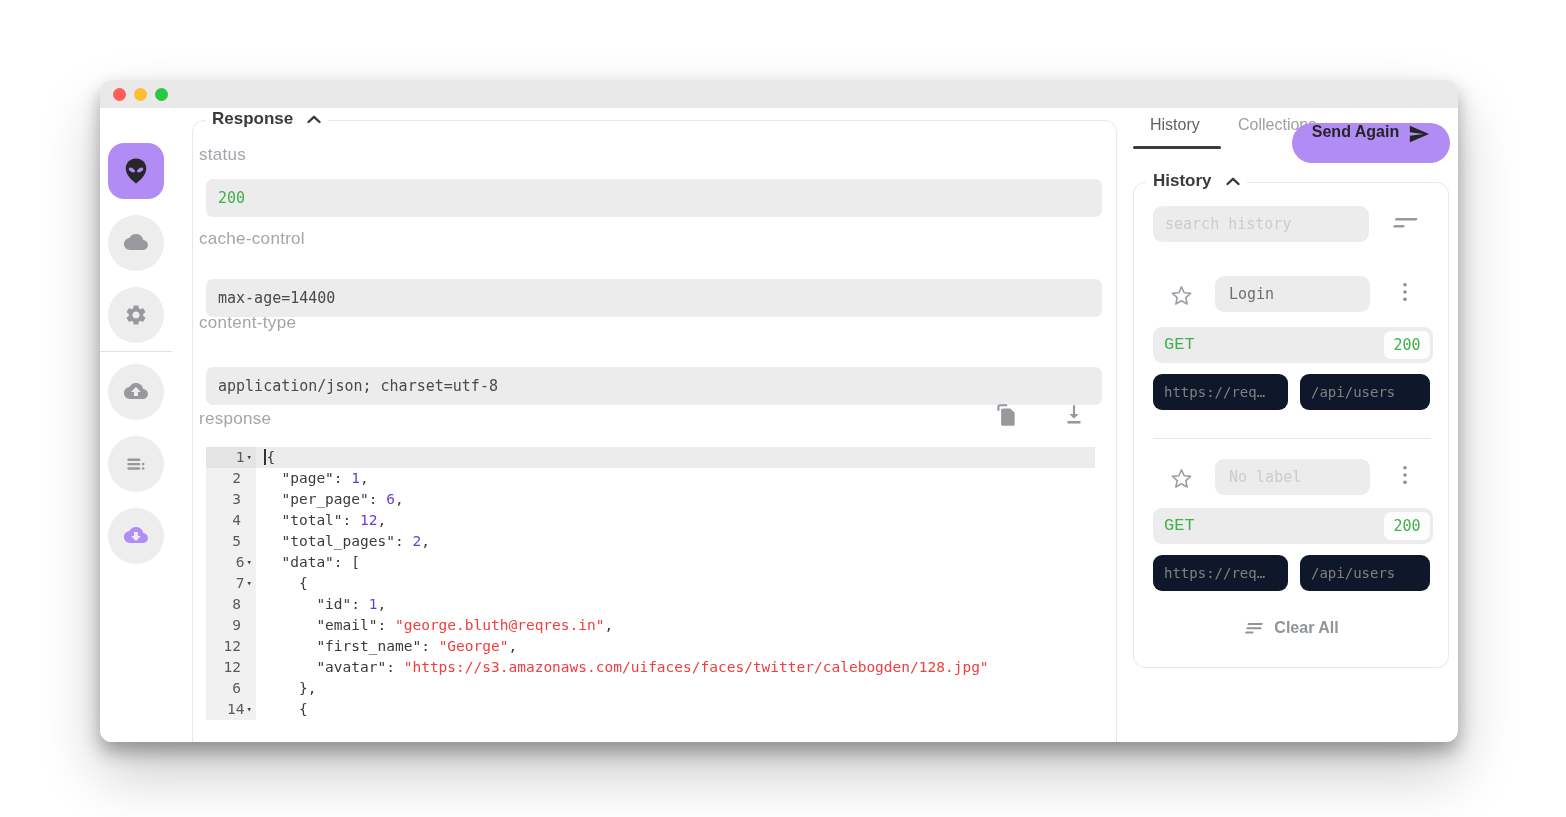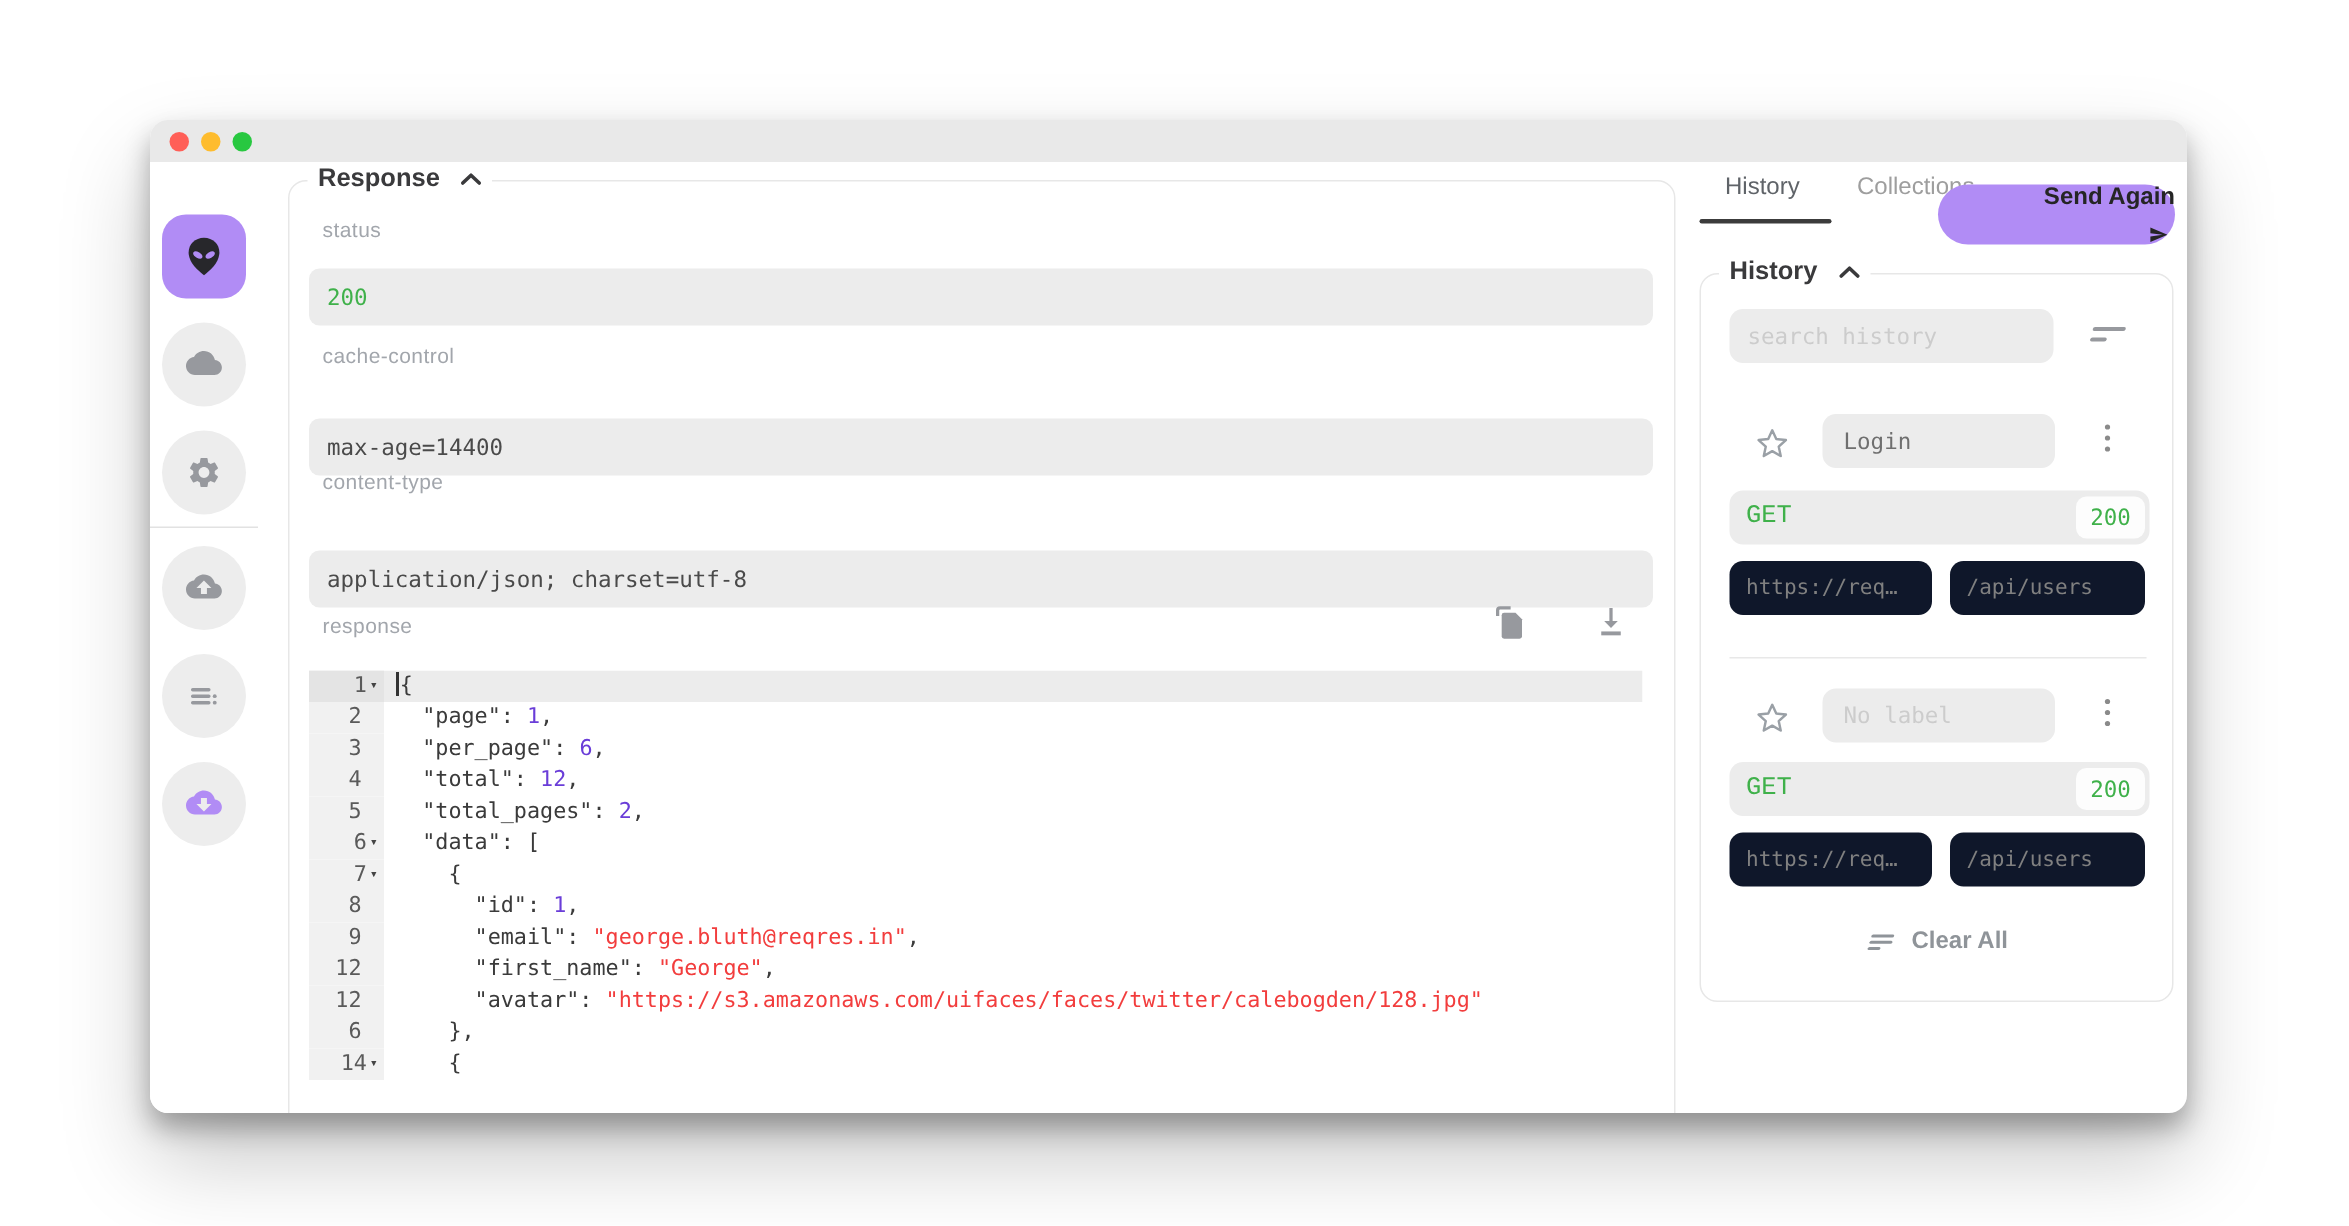--- a/index.html
+++ b/index.html
@@ -27,21 +27,21 @@
   .icon-gray { fill:#97999e; }
   .icon-purple { fill:var(--accent); }
 
   
   .panel { position:absolute; border:1px solid #e7e7e7; border-radius:12px; background:#fff; }
   .panel-legend { position:absolute; top:-12px; left:12px; background:#fff; padding:0 7px;
                   font-size:17px; font-weight:bold; color:#3a3a3c; display:flex; align-items:center; gap:14px; }
   .caret-up { width:14px; height:9px; }
 
   .resp-panel { left:92px; top:40px; width:925px; height:700px; }
-  .field-label { position:absolute; left:22px; font-size:14px; color:#a2a6ac; letter-spacing:.3px; }
+  .field-label { position:absolute; left:6px; font-size:17px; color:#a2a6ac; letter-spacing:.3px; }
   .field-input { position:absolute; left:13px; width:896px; height:38px; background:#ececec;
                  border:none; border-radius:7px; font-family:"DejaVu Sans Mono", monospace;
                  font-size:15px; color:#4a4a4a; padding:0 12px; outline:none; }
   .field-input.status-green { color:var(--green); }
   .icon-btn { position:absolute; width:26px; height:26px; }
 
   
   .editor { position:absolute; left:13px; top:326px; width:889px; height:296px; overflow:hidden;
             font-family:"DejaVu Sans Mono", monospace; font-size:14.5px; }
   .ed-row { display:flex; height:21px; line-height:21px; }
@@ -57,23 +57,23 @@
   .tk-k { color:#3b3b3b; } .tk-p { color:#3b3b3b; }
   .tk-n { color:#6a3dd8; } .tk-s { color:#f23d3d; }
 
   
   .tab { position:absolute; top:36px; font-size:16px; }
   .tab-history { left:1050px; color:#5f6368; }
   .tab-collections { left:1138px; color:#9e9e9e; white-space:nowrap; }
   .tab-underline { position:absolute; left:1033px; top:66px; width:88px; height:3px; background:#3c3c3c; border-radius:2px; }
 
   .send-btn { position:absolute; left:1192px; top:43px; width:158px; height:40px; border-radius:21px;
-              background:var(--accent); border:none; display:flex; align-items:flex-end; justify-content:center;
+              background:var(--accent); border:none; display:flex; align-items:flex-start; justify-content:center;
               gap:9px; font-family:"Liberation Sans", sans-serif; font-size:16px; font-weight:bold;
-              color:#252525; z-index:6; cursor:pointer;flex-direction:column; }
+              color:#252525; z-index:6; cursor:pointer; }
 
   .hist-panel { left:1033px; top:102px; width:316px; height:486px; }
   .hist-search { position:absolute; left:19px; top:23px; width:216px; height:36px; background:#ececec;
                  border:none; border-radius:9px; padding:0 12px; outline:none;
                  font-family:"DejaVu Sans Mono", monospace; font-size:15px; color:#6f6f6f; }
   .hist-search::placeholder { color:#cccccc; }
   .sort-icon { position:absolute; left:258px; top:33px; }
 
   .star-icon { position:absolute; left:36px; width:23px; height:23px; }
   .label-input { position:absolute; left:81px; width:155px; height:36px; background:#ececec; border:none;

